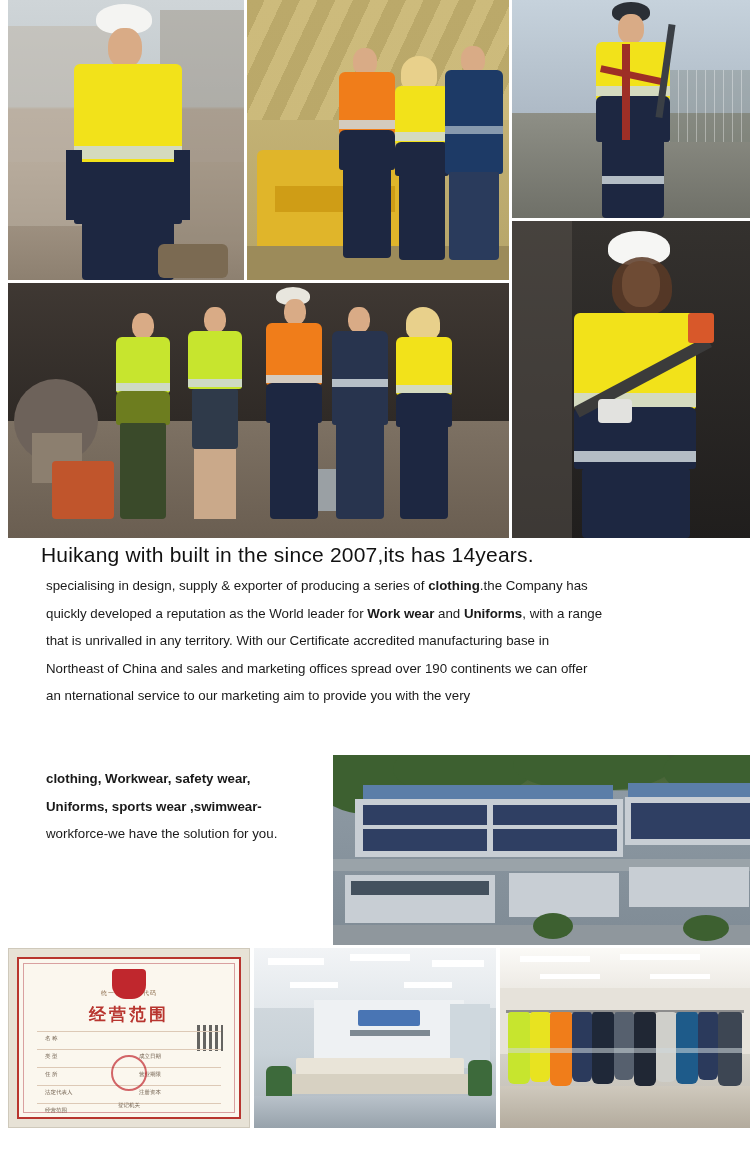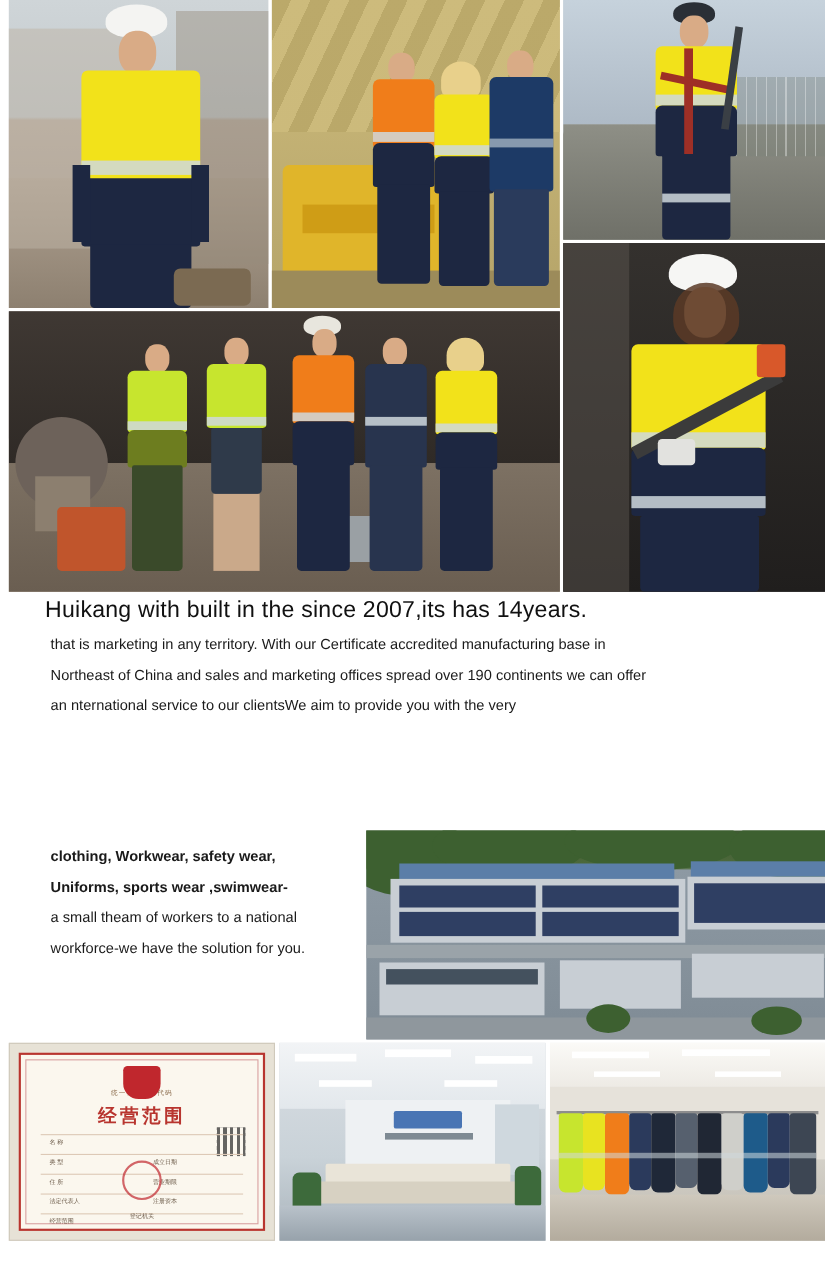--- a/index.html
+++ b/index.html
@@ -230,29 +230,30 @@
     <div class="fig" style="left:56px;top:150px;width:150px;height:12px;background:#3b3b3b;transform:rotate(-28deg);"></div>
     <div class="fig" style="left:176px;top:92px;width:26px;height:30px;background:#d8582a;border-radius:3px;"></div>
     <div class="fig" style="left:86px;top:178px;width:34px;height:24px;background:#e2e2df;border-radius:4px;"></div>
   </div>
 
   <div id="textblock">
 
     <div id="headline">Huikang with built in the since  2007,its has 14years.</div>
 
     <div id="body">
-      <div> that is marketing in any territory. With our Certificate accredited manufacturing base in</div>
+      <div>specialising in design, supply &amp; exporter of producing a series of <b>clothing</b>.the Company has</div>
+      <div>quickly developed a reputation as the World leader for <b>Work wear</b> and <b>Uniforms</b>, with a range</div>
+      <div> that is unrivalled in any territory. With our Certificate accredited manufacturing base in</div>
       <div>Northeast of China and sales and marketing offices spread over 190 continents we can offer</div>
-      <div>an nternational service to our clientsWe aim to provide you with the very</div>
+      <div>an nternational service to our marketing aim to provide you with the very</div>
     </div>
 
     <div id="closing">
       <div class="hl">clothing, Workwear, safety wear,</div>
       <div class="hl">Uniforms, sports wear ,swimwear-</div>
-      <div>a small theam of workers to a national</div>
       <div>workforce-we have the solution for you.</div>
     </div>
 
     <div id="pfac">
       <div class="tree" style="left:-20px;top:-10px;width:120px;height:70px;"></div>
       <div class="tree" style="left:60px;top:-14px;width:140px;height:56px;"></div>
       <div class="tree" style="left:180px;top:-16px;width:160px;height:52px;"></div>
       <div class="tree" style="left:330px;top:-12px;width:130px;height:56px;"></div>
       <div class="roof blue" style="left:30px;top:30px;width:250px;height:16px;"></div>
       <div class="roof" style="left:22px;top:44px;width:268px;height:58px;"></div>

